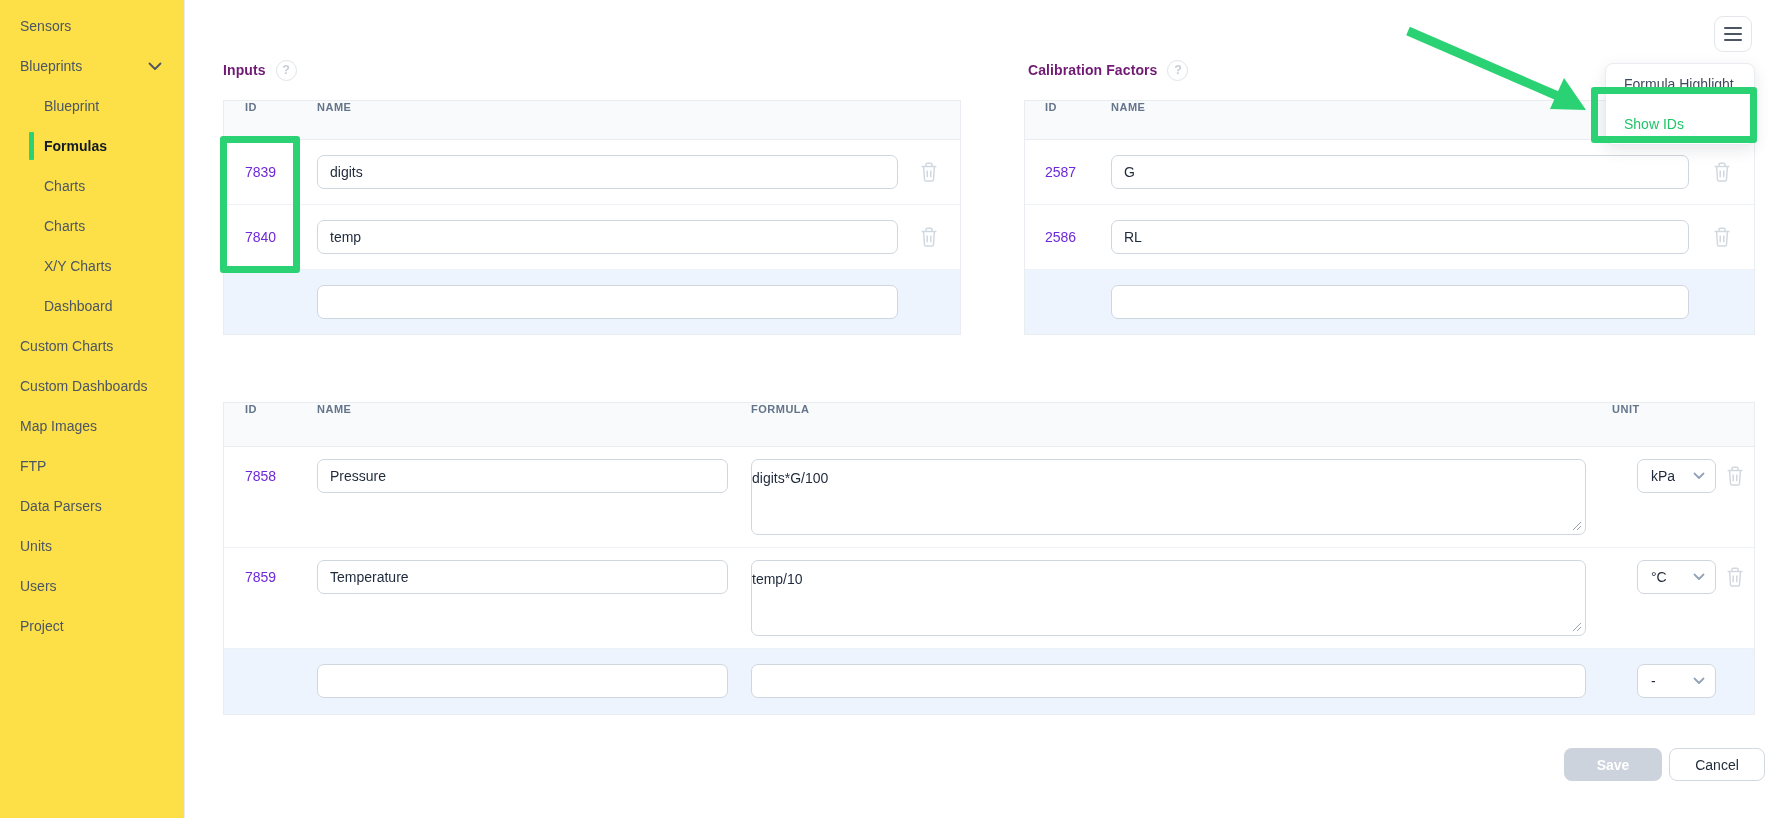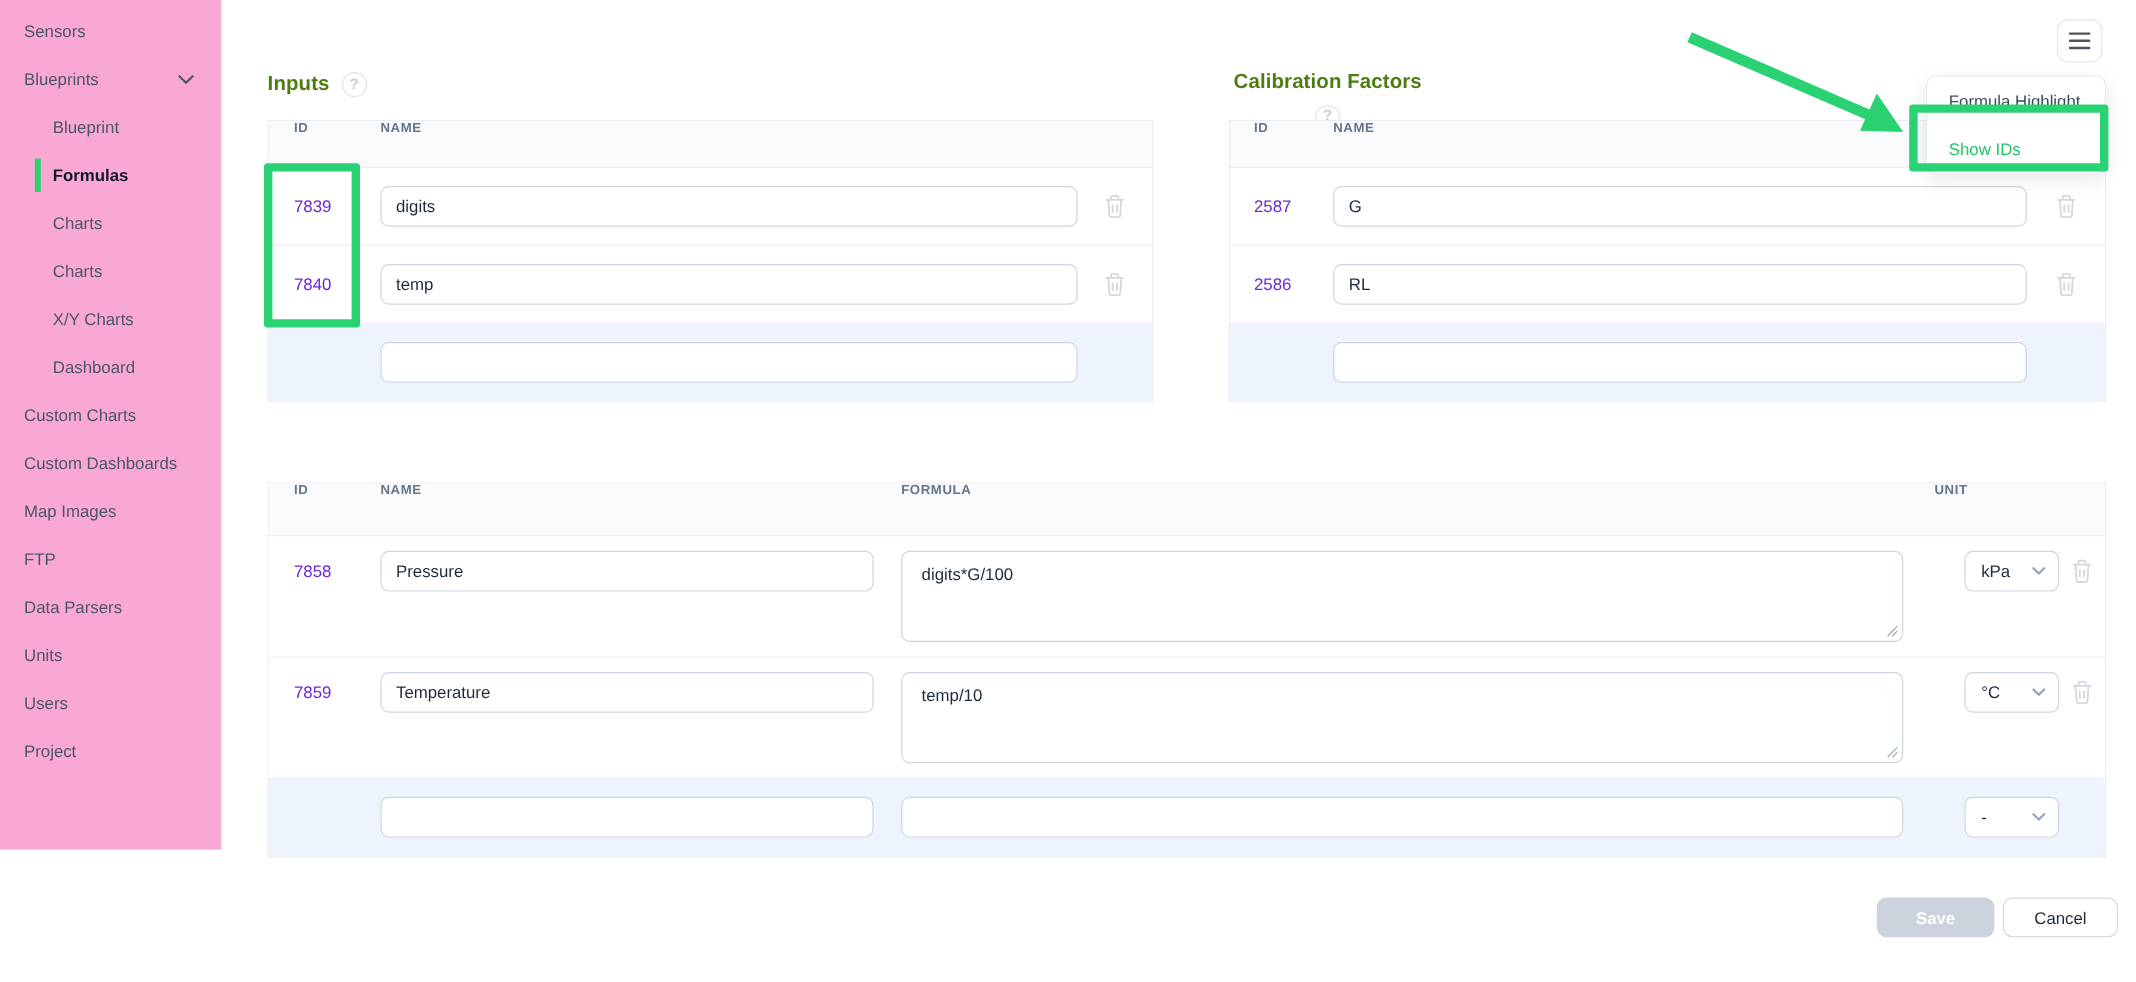--- a/index.html
+++ b/index.html
@@ -1,30 +1,30 @@
 <!DOCTYPE html>
 <html style="--green: #2bd273; --green-text: #1fc468;"><head>
 <meta charset="utf-8">
 <style>
   * { margin:0; padding:0; box-sizing:border-box; font-family:"Liberation Sans", sans-serif; }
   html,body { background:#fff; }
   .app { position:relative; width:1780px; height:818px; background:#fff; overflow:hidden; }
 
   
-  .sidebar { position:absolute; left:0; top:0; width:185px; height:708px; border-right:1px solid #e8ebee; padding-top:6px; background:#f9a8d4; }
+  .sidebar { position:absolute; left:0; top:0; width:185px; height:818px; border-right:1px solid #e8ebee; padding-top:6px; background:#fde047; }
   .nav-item { position:relative; height:40px; display:flex; align-items:center; font-size:14px; color:#4b5563; cursor:pointer; }
   .nav-item.top { padding-left:20px; }
   .nav-item.sub { padding-left:44px; }
   .nav-item.active { color:#111827; font-weight:700; }
   .active-bar { position:absolute; left:29px; top:6px; width:5px; height:28px; background:var(--green); border-radius:1px; }
   .nav-chevron { margin-left:auto; margin-right:22px; display:flex; }
 
   
   .panel-title { position:absolute; display:flex; align-items:center; gap:10px; height:24px; }
-  .panel-title h2 { font-size:17px; font-weight:700; color:#4d7c0f; letter-spacing:.1px; }
+  .panel-title h2 { font-size:14px; font-weight:700; color:#701a75; letter-spacing:.1px; }
   .help-icon { width:21px; height:21px; border:1.5px solid #dfe3e9; border-radius:50%; color:#c7cdd6; font-size:12.5px; font-weight:700; display:flex; align-items:center; justify-content:center; cursor:pointer; }
 
   
   .table { position:absolute; background:#fff; border:1px solid #e9edf2; }
   .thead { display:flex; background:#f8fafb; border-bottom:1px solid #e9edf2; font-size:11px; font-weight:700; letter-spacing:.5px; color:#64748b; }
   .trow { display:flex; align-items:center; border-bottom:1px solid #eef1f5; background:#fff; }
   .trow.empty { background:#edf4fd; border-bottom:none; }
   .cell-id { font-size:14px; color:#6d28d9; }
   input.field, .formula-box { border:1px solid #cfd6df; border-radius:7px; font-size:14px; color:#1e293b; background:#fff; outline:none; }
   input.field { height:34px; padding:0 12px; width:100%; }
@@ -42,21 +42,21 @@
 
   
   .t-out .thead { height:44px; }
   .t-out .trow { height:101px; align-items:flex-start; padding-top:12px; }
   .t-out .trow.empty { height:65px; padding-top:15px; }
   .o-id { width:93px; padding-left:21px; line-height:34px; }
   .o-name { width:434px; padding-right:23px; }
   .o-formula { width:861px; padding-right:26px; }
   .o-unit { width:104px; }
   .o-trash { flex:1; display:flex; justify-content:center; }
-  .formula-box { position:relative; height:76px; padding:8px 16px; line-height:20px; overflow:hidden; }
+  .formula-box { position:relative; height:76px; padding:8px 0; line-height:20px; overflow:hidden; }
   .resize-corner { position:absolute; right:3px; bottom:3px; }
 
   .unit-select { width:79px; height:34px; border:1px solid #cfd6df; border-radius:7px; background:#fff; display:flex; align-items:center; padding:0 10px 0 13px; cursor:pointer;margin-left:25px; }
   .unit-select span { flex:1; font-size:14px; color:#1e293b; }
 
   .trash-btn { background:none; border:none; cursor:pointer; display:flex; align-items:center; height:34px; }
 
   
   .burger-btn { position:absolute; left:1714px; top:16px; width:38px; height:36px; background:#fff; border:1px solid #e3e7eb; border-radius:9px; display:flex; flex-direction:column; align-items:center; justify-content:center; gap:3.5px; cursor:pointer; }
   .burger-btn i { display:block; width:18px; height:2.5px; background:#4b5563; border-radius:1px; }
@@ -189,21 +189,21 @@
           </button>
         </span>
     </div>
     <div class="trow empty">
       <span class="c-id cell-id"></span>
       <span class="c-name"><input class="field" style=""></span>
       <span class="c-trash"></span>
     </div>
   </div>
 
-  <div class="panel-title" style="left:1028px; top:58px;flex-direction:column;">
+  <div class="panel-title" style="left:1028px; top:58px;">
     <h2>Calibration Factors</h2>
     <span class="help-icon">?</span>
   </div>
   <div class="table t-small t-calib" style="left:1024px; top:100px; width:731px;">
     <div class="thead">
       <span class="c-id">ID</span>
       <span class="c-name">NAME</span>
     </div>
     <div class="trow">
       <span class="c-id cell-id">2587</span>

